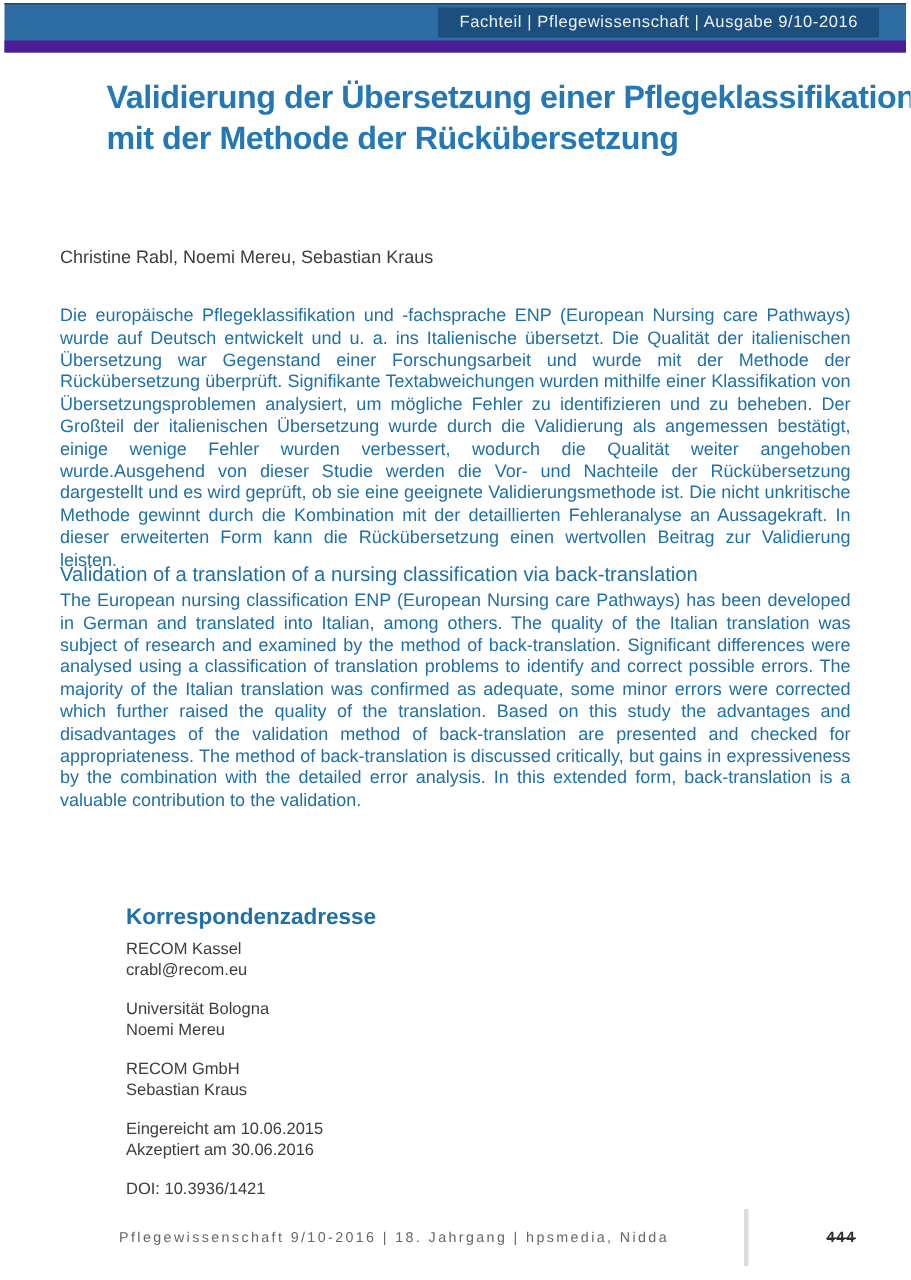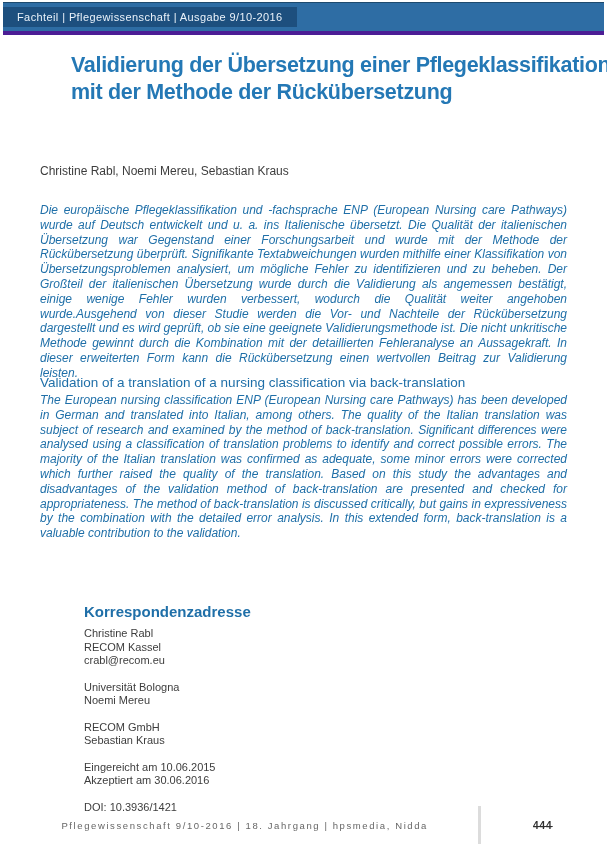--- a/index.html
+++ b/index.html
@@ -18,22 +18,22 @@
     position:relative;overflow:hidden;
   }
   .page{
     position:absolute;inset:0;background:#ffffff;
   }
   
   .top-bar{
     position:absolute;top:2px;left:3px;right:3px;height:33px;
     background:var(--bar-blue);
     border-top:1px solid #1d4a6e;
-    border-bottom:4px solid #4c1d95;
-    display:flex;align-items:center;
+    border-bottom:8px solid #4c1d95;
+    display:flex;align-items:center;justify-content:flex-end;
   }
   .top-bar-badge{
     background:var(--dark-navy);
     color:#eaf2fa;
     font-size:11px;
     letter-spacing:0.4px;
     padding:4px 14px;
     margin-right:18px;
     white-space:nowrap;
   }
@@ -47,21 +47,20 @@
     font-size:21.5px;line-height:27px;
     font-weight:700;letter-spacing:-0.3px;margin-left:31px;
   }
   .authors{
     position:absolute;top:164px;left:0;
     color:var(--body-gray);
     font-size:12px;
   }
   .abstract{
     color:var(--text-blue);
-    font-style:italic;
     font-size:12px;line-height:14.8px;
     text-align:justify;
     width:527px;
   }
   .abstract-de{position:absolute;top:203px;left:0;}
   .en-block{position:absolute;top:375px;left:0;width:527px;}
   .en-heading{
     color:var(--text-blue);
     font-weight:400;
     font-size:13.5px;
@@ -78,21 +77,21 @@
   .korr p{
     color:var(--body-gray);
     font-size:11px;line-height:13.5px;
   }
   .korr .contact-block{margin-bottom:13px;}
   .korr .dates-block{margin-bottom:13px;}
   
   .footer{
     position:absolute;left:0;right:0;bottom:6px;height:44px;
     display:flex;align-items:center;justify-content:flex-end;
-    padding-right:40px;
+    padding-right:22px;
     gap:38px;
   }
   .footer-journal{
     color:var(--footer-gray);
     font-size:9.5px;
     letter-spacing:1.6px;
     white-space:nowrap;
   }
   .footer-divider{
     width:3px;height:38px;
@@ -127,21 +126,20 @@
 
     <div class="en-block">
       <div class="en-heading">Validation of a translation of a nursing classification via back-translation</div>
       <p class="abstract">The European nursing classification ENP (European Nursing care Pathways) has been developed in German and translated into Italian, among others. The quality of the Italian translation was subject of research and examined by the method of back-translation. Significant differences were analysed using a classification of translation problems to identify and correct possible errors. The majority of the Italian translation was confirmed as adequate, some minor errors were corrected which further raised the quality of the translation. Based on this study the advantages and disadvantages of the validation method of back-translation are presented and checked for appropriateness. The method of back-translation is discussed critically, but gains in expressiveness by the combination with the detailed error analysis. In this extended form, back-translation is a valuable contribution to the validation.</p>
     </div>
 
     <div class="korr">
       <div class="korr-heading">Korrespondenzadresse</div>
 
       <div class="contact-block">
-        <p>Christine Rabl</p>
         <p>RECOM Kassel</p>
         <p>crabl@recom.eu</p>
       </div>
 
       <div class="contact-block">
         <p>Universität Bologna</p>
         <p>Noemi Mereu</p>
       </div>
 
       <div class="contact-block">

